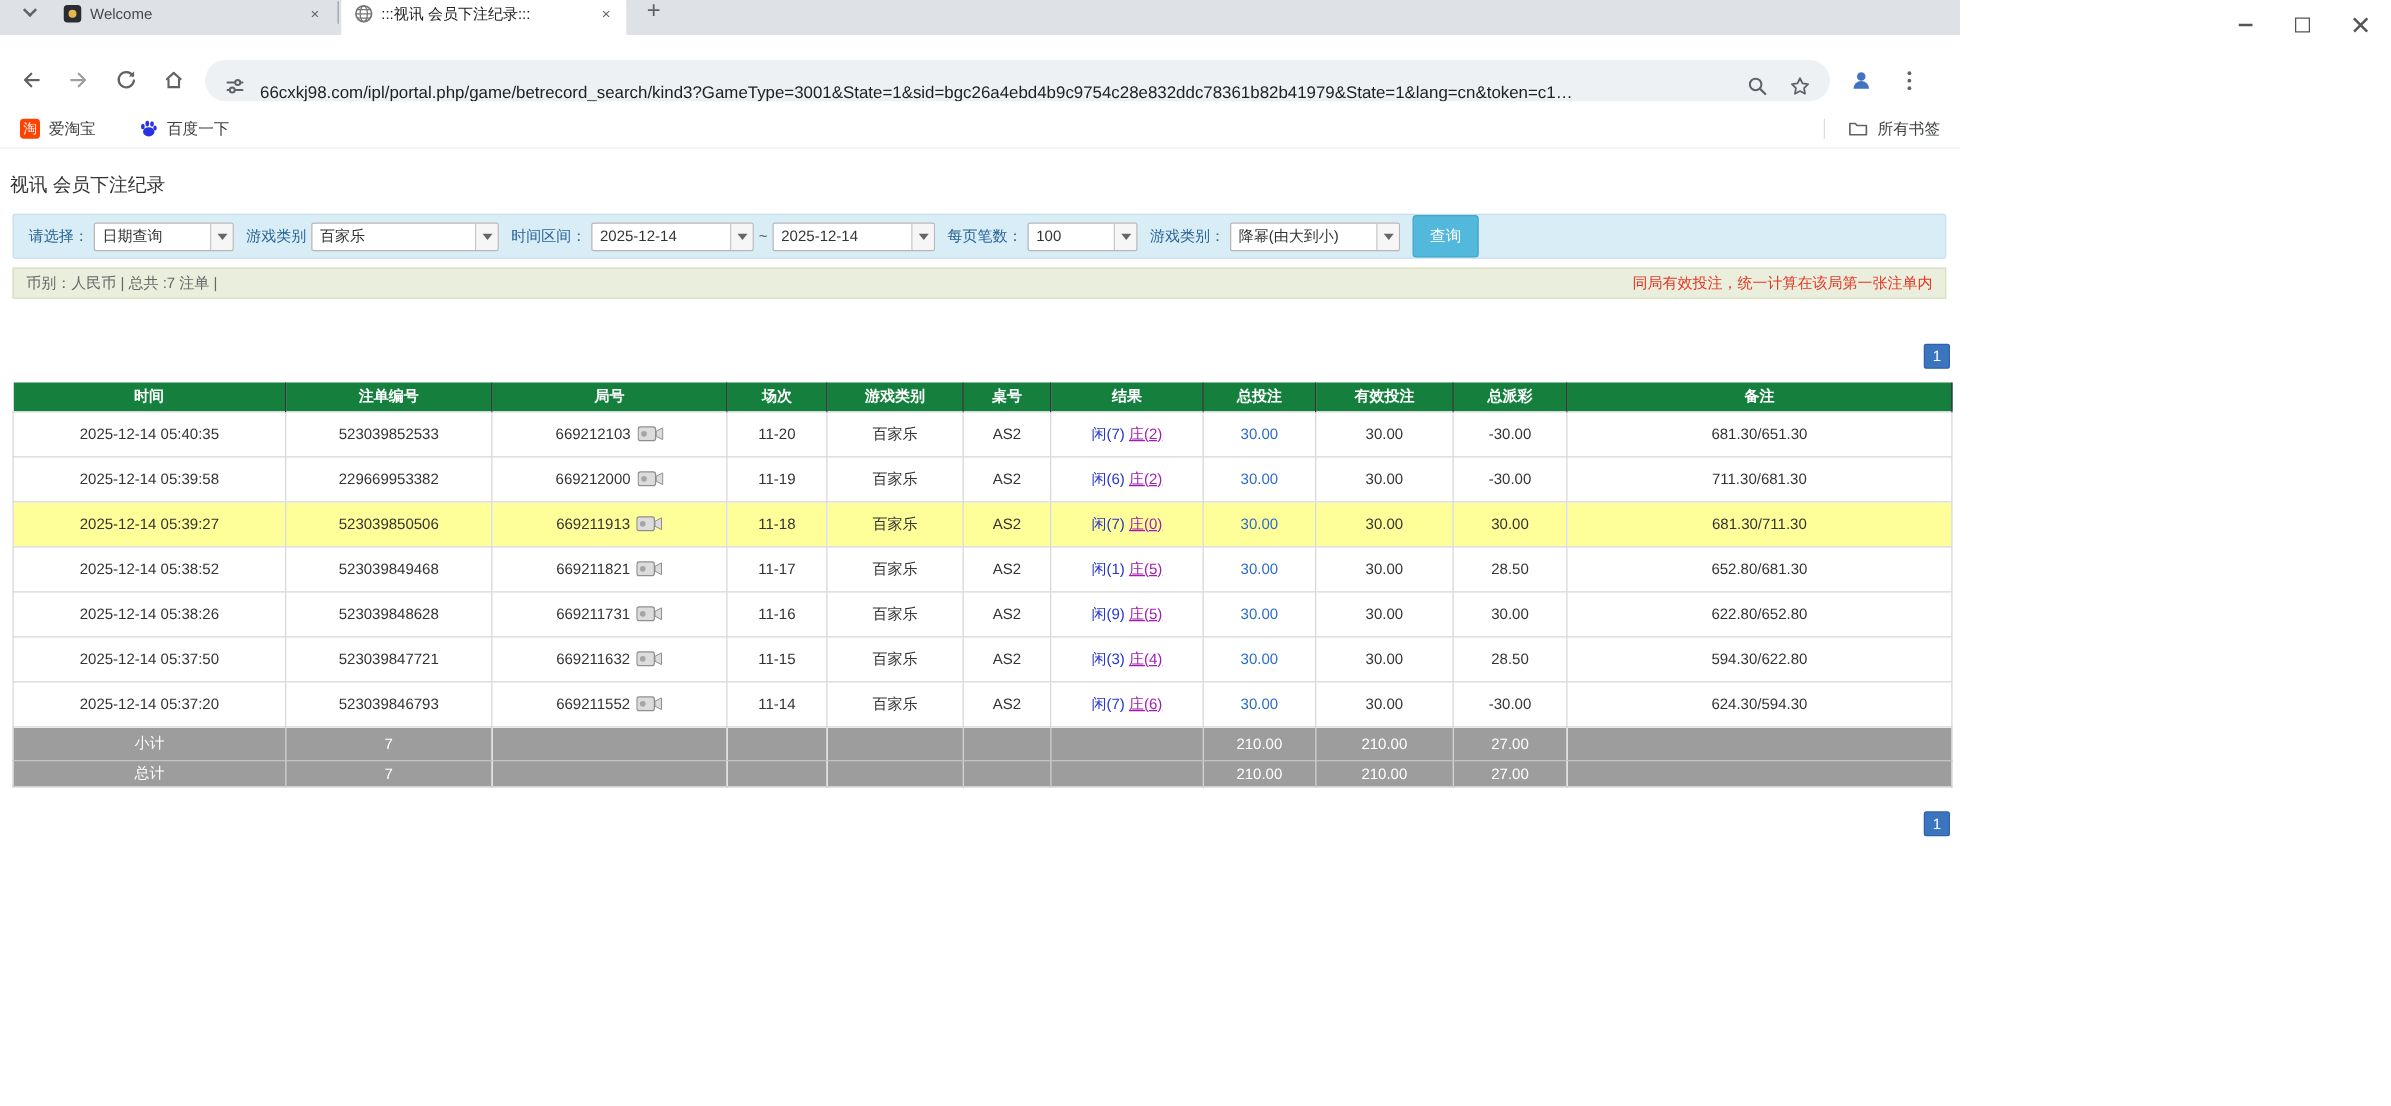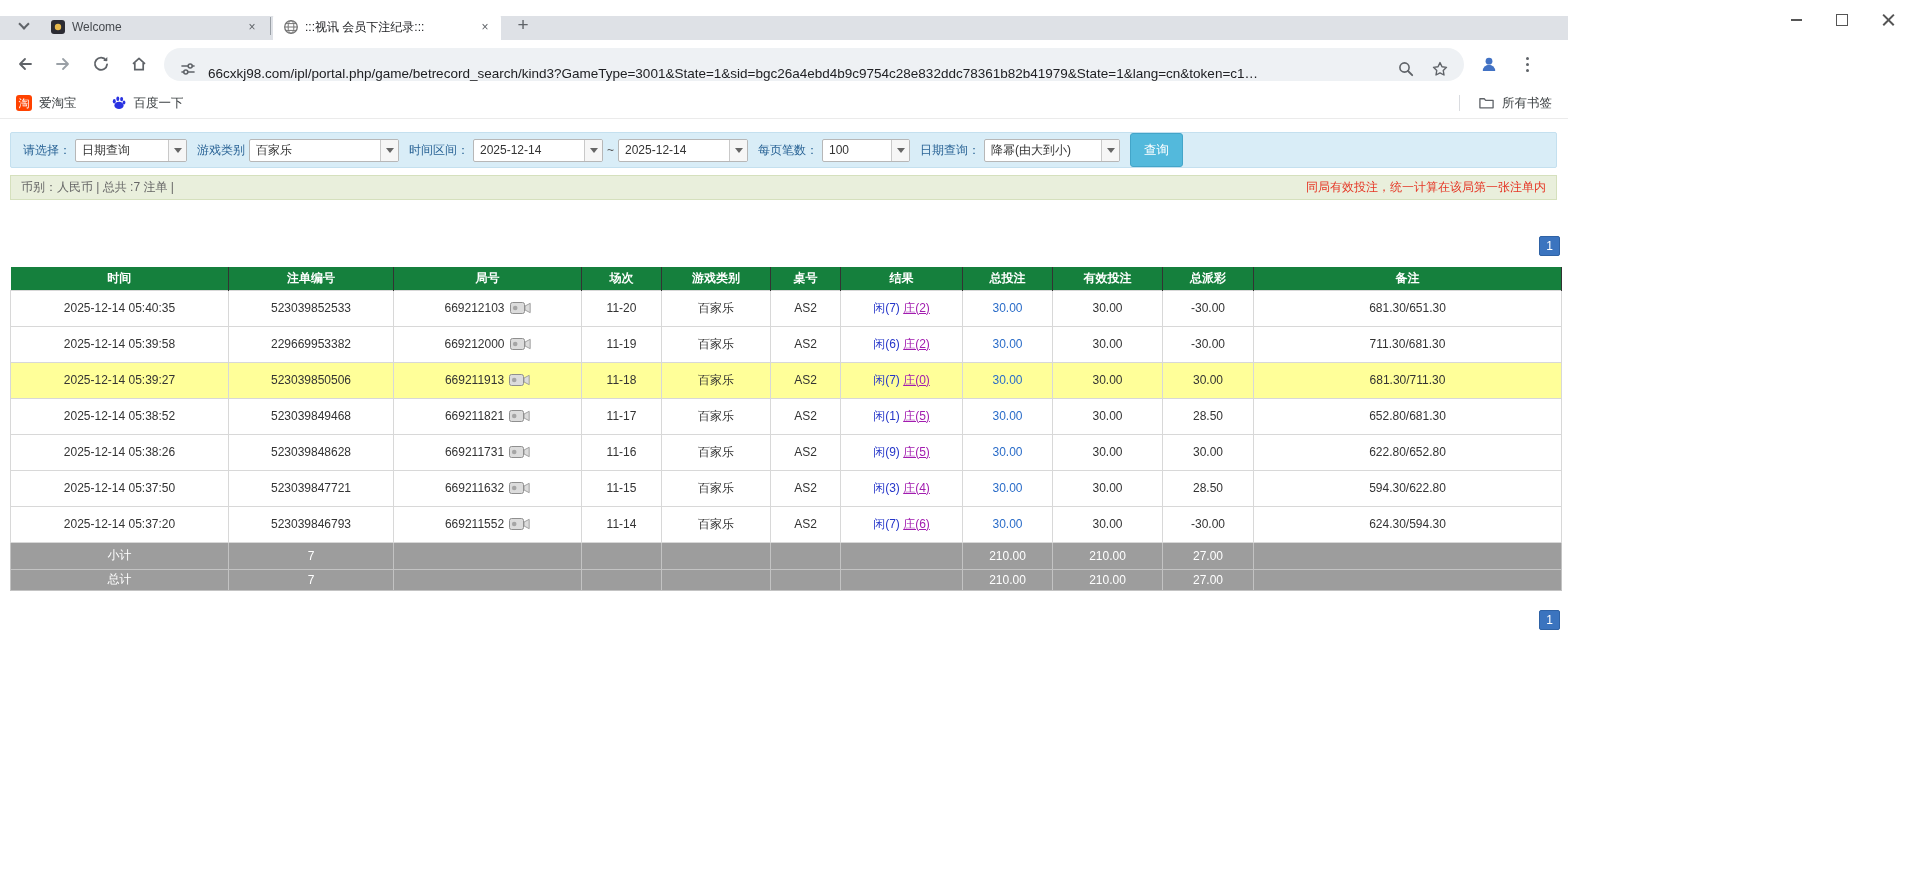--- a/index.html
+++ b/index.html
@@ -1,21 +1,21 @@
 <!DOCTYPE html>
 <html><head>
 <meta charset="utf-8">
 <style>
   * { margin:0; padding:0; box-sizing:border-box; }
   html,body { width:1913px; height:885px; background:#fff; font-family:"Liberation Sans","DejaVu Sans",sans-serif; overflow:hidden; }
   .screen { position:relative; width:1913px; height:885px; background:#fff; }
 
   
   .browser { position:absolute; left:0; top:0; width:1568px; height:885px; }
-  .tabstrip { position:absolute; top:0; left:0; width:1568px; height:28px; background:#dee1e6; display:flex; align-items:flex-end;margin-top:16px; }
+  .tabstrip { position:absolute; top:0; left:0; width:1568px; height:28px; background:#dee1e6; display:flex; align-items:flex-end; }
   .tab-search-btn { width:28px; height:28px; margin:0 2px 5px 10px; display:flex; align-items:center; justify-content:center; border-radius:50%; }
   .chev { width:8px; height:8px; border-right:2px solid #5f6368; border-bottom:2px solid #5f6368; transform:rotate(45deg); margin-top:-3px; }
   .tab { height:34px; display:flex; align-items:center; padding:0 8px 0 10px; font-size:12px; color:#45494e; width:228px; }
   .tab.active { background:#fff; border-radius:8px 8px 0 0; color:#202124; }
   .tab .t-title { flex:1; white-space:nowrap; overflow:hidden; text-overflow:ellipsis; margin:0 6px; }
   .tab-close { width:16px; height:16px; border-radius:50%; display:flex; align-items:center; justify-content:center; font-size:12px; color:#5f6368; line-height:1; }
   .tab-divider { width:1px; height:18px; background:#9aa0a6; margin:0 2px 9px 2px; }
   .newtab-btn { width:28px; height:28px; margin:0 0 5px 8px; display:flex; align-items:center; justify-content:center; font-size:19px; color:#5f6368; }
 
   .toolbar { position:absolute; top:40px; left:0; width:1568px; height:48px; background:#fff; display:flex; align-items:center; padding:0 6px; }
@@ -202,20 +202,21 @@
       <div class="bm-divider"></div>
       <div class="bm" style="margin-right:0">
         <span style="line-height:0"><svg width="17" height="16" viewBox="0 0 18 17">
               <path d="M2 4 h4.6 l1.5 1.7 H16 V13.6 H2 Z" fill="none" stroke="#5f6368" stroke-width="1.4" stroke-linejoin="round"></path>
             </svg></span>
         <span>所有书签</span>
       </div>
     </div>
 
     <div class="page">
+      <h1 class="page-title">视讯 会员下注纪录</h1>
 
       <div class="filter-panel">
         <span class="flabel" style="margin-left:0">请选择：</span>
         <div class="combo w112">
           <span class="combo-text">日期查询</span>
           <span class="combo-arrow"></span>
         </div>
         <span class="flabel">游戏类别</span>
         <div class="combo w150">
           <span class="combo-text">百家乐</span>
@@ -229,21 +230,21 @@
         <span class="tilde">~</span>
         <div class="combo w130">
           <span class="combo-text">2025-12-14</span>
           <span class="combo-arrow"></span>
         </div>
         <span class="flabel">每页笔数：</span>
         <div class="combo w88">
           <span class="combo-text">100</span>
           <span class="combo-arrow"></span>
         </div>
-        <span class="flabel">日期查询：</span>
+        <span class="flabel">游戏类别：</span>
         <div class="combo w136">
           <span class="combo-text">降幂(由大到小)</span>
           <span class="combo-arrow"></span>
         </div>
         <button class="search-btn">查询</button>
       </div>
 
       <div class="summary-bar">
         <span class="summary-left">币别：人民币 | 总共 :7 注单 |</span>
         <span class="summary-right">同局有效投注，统一计算在该局第一张注单内</span>

